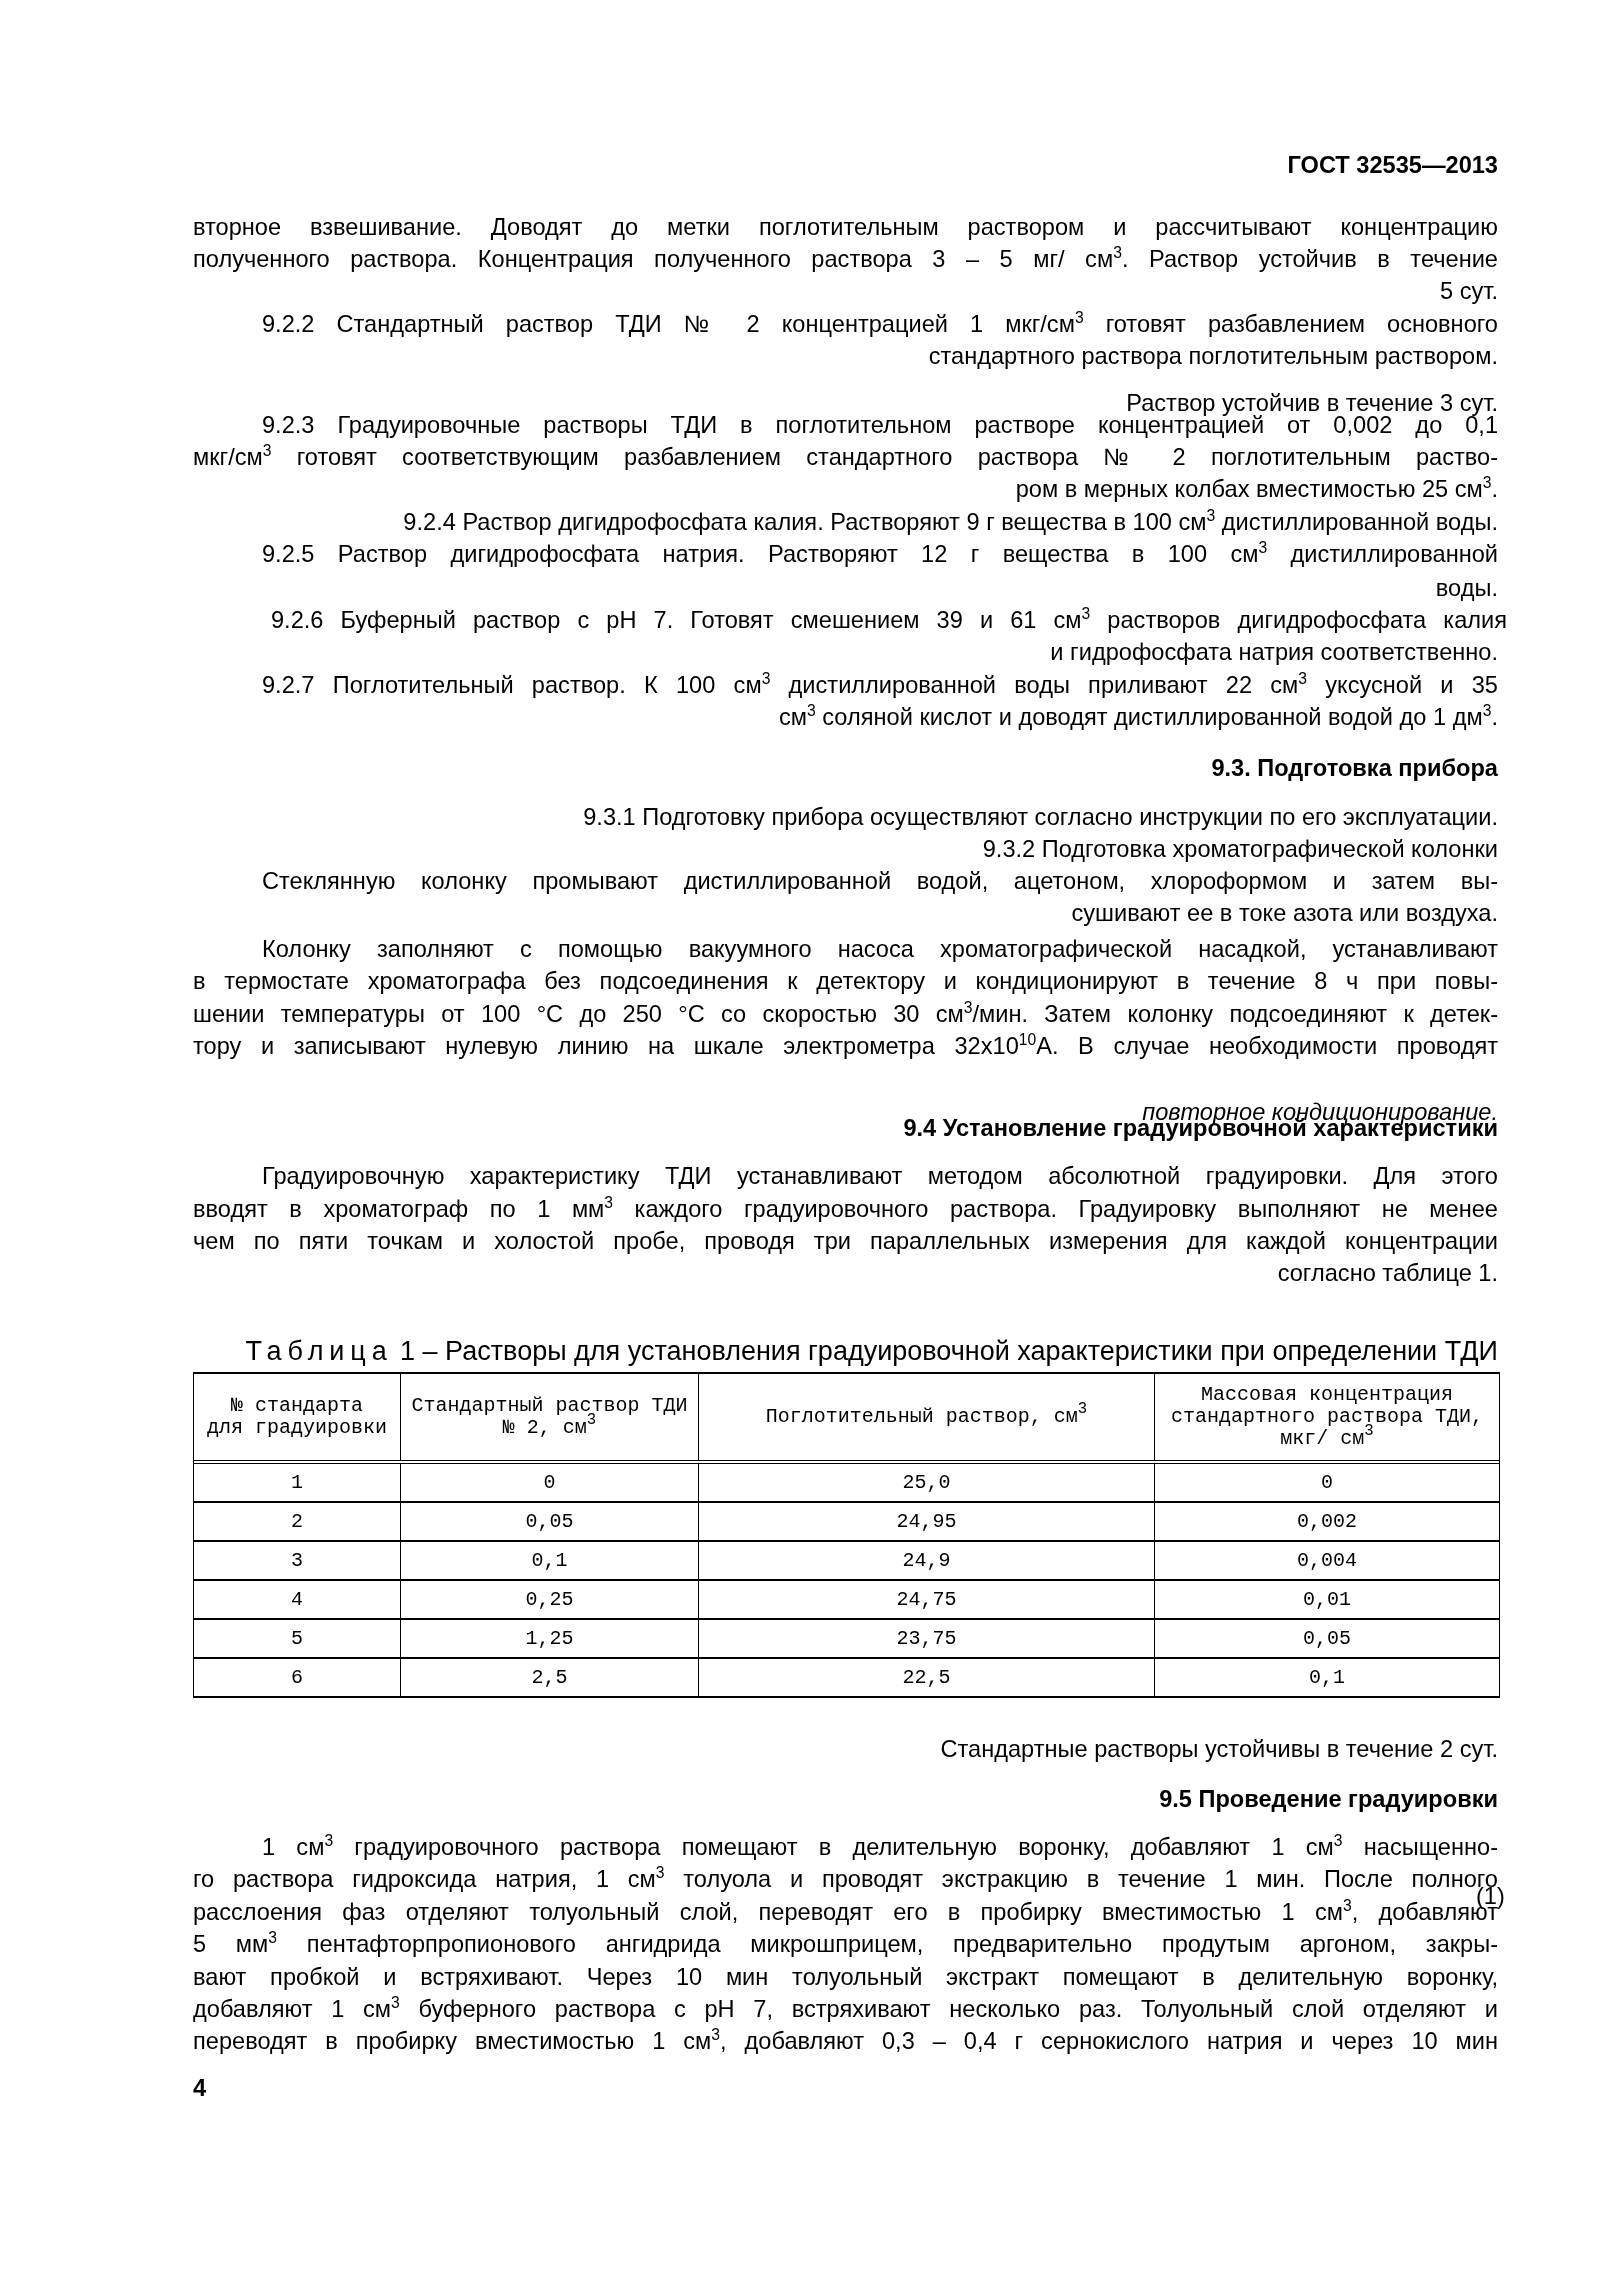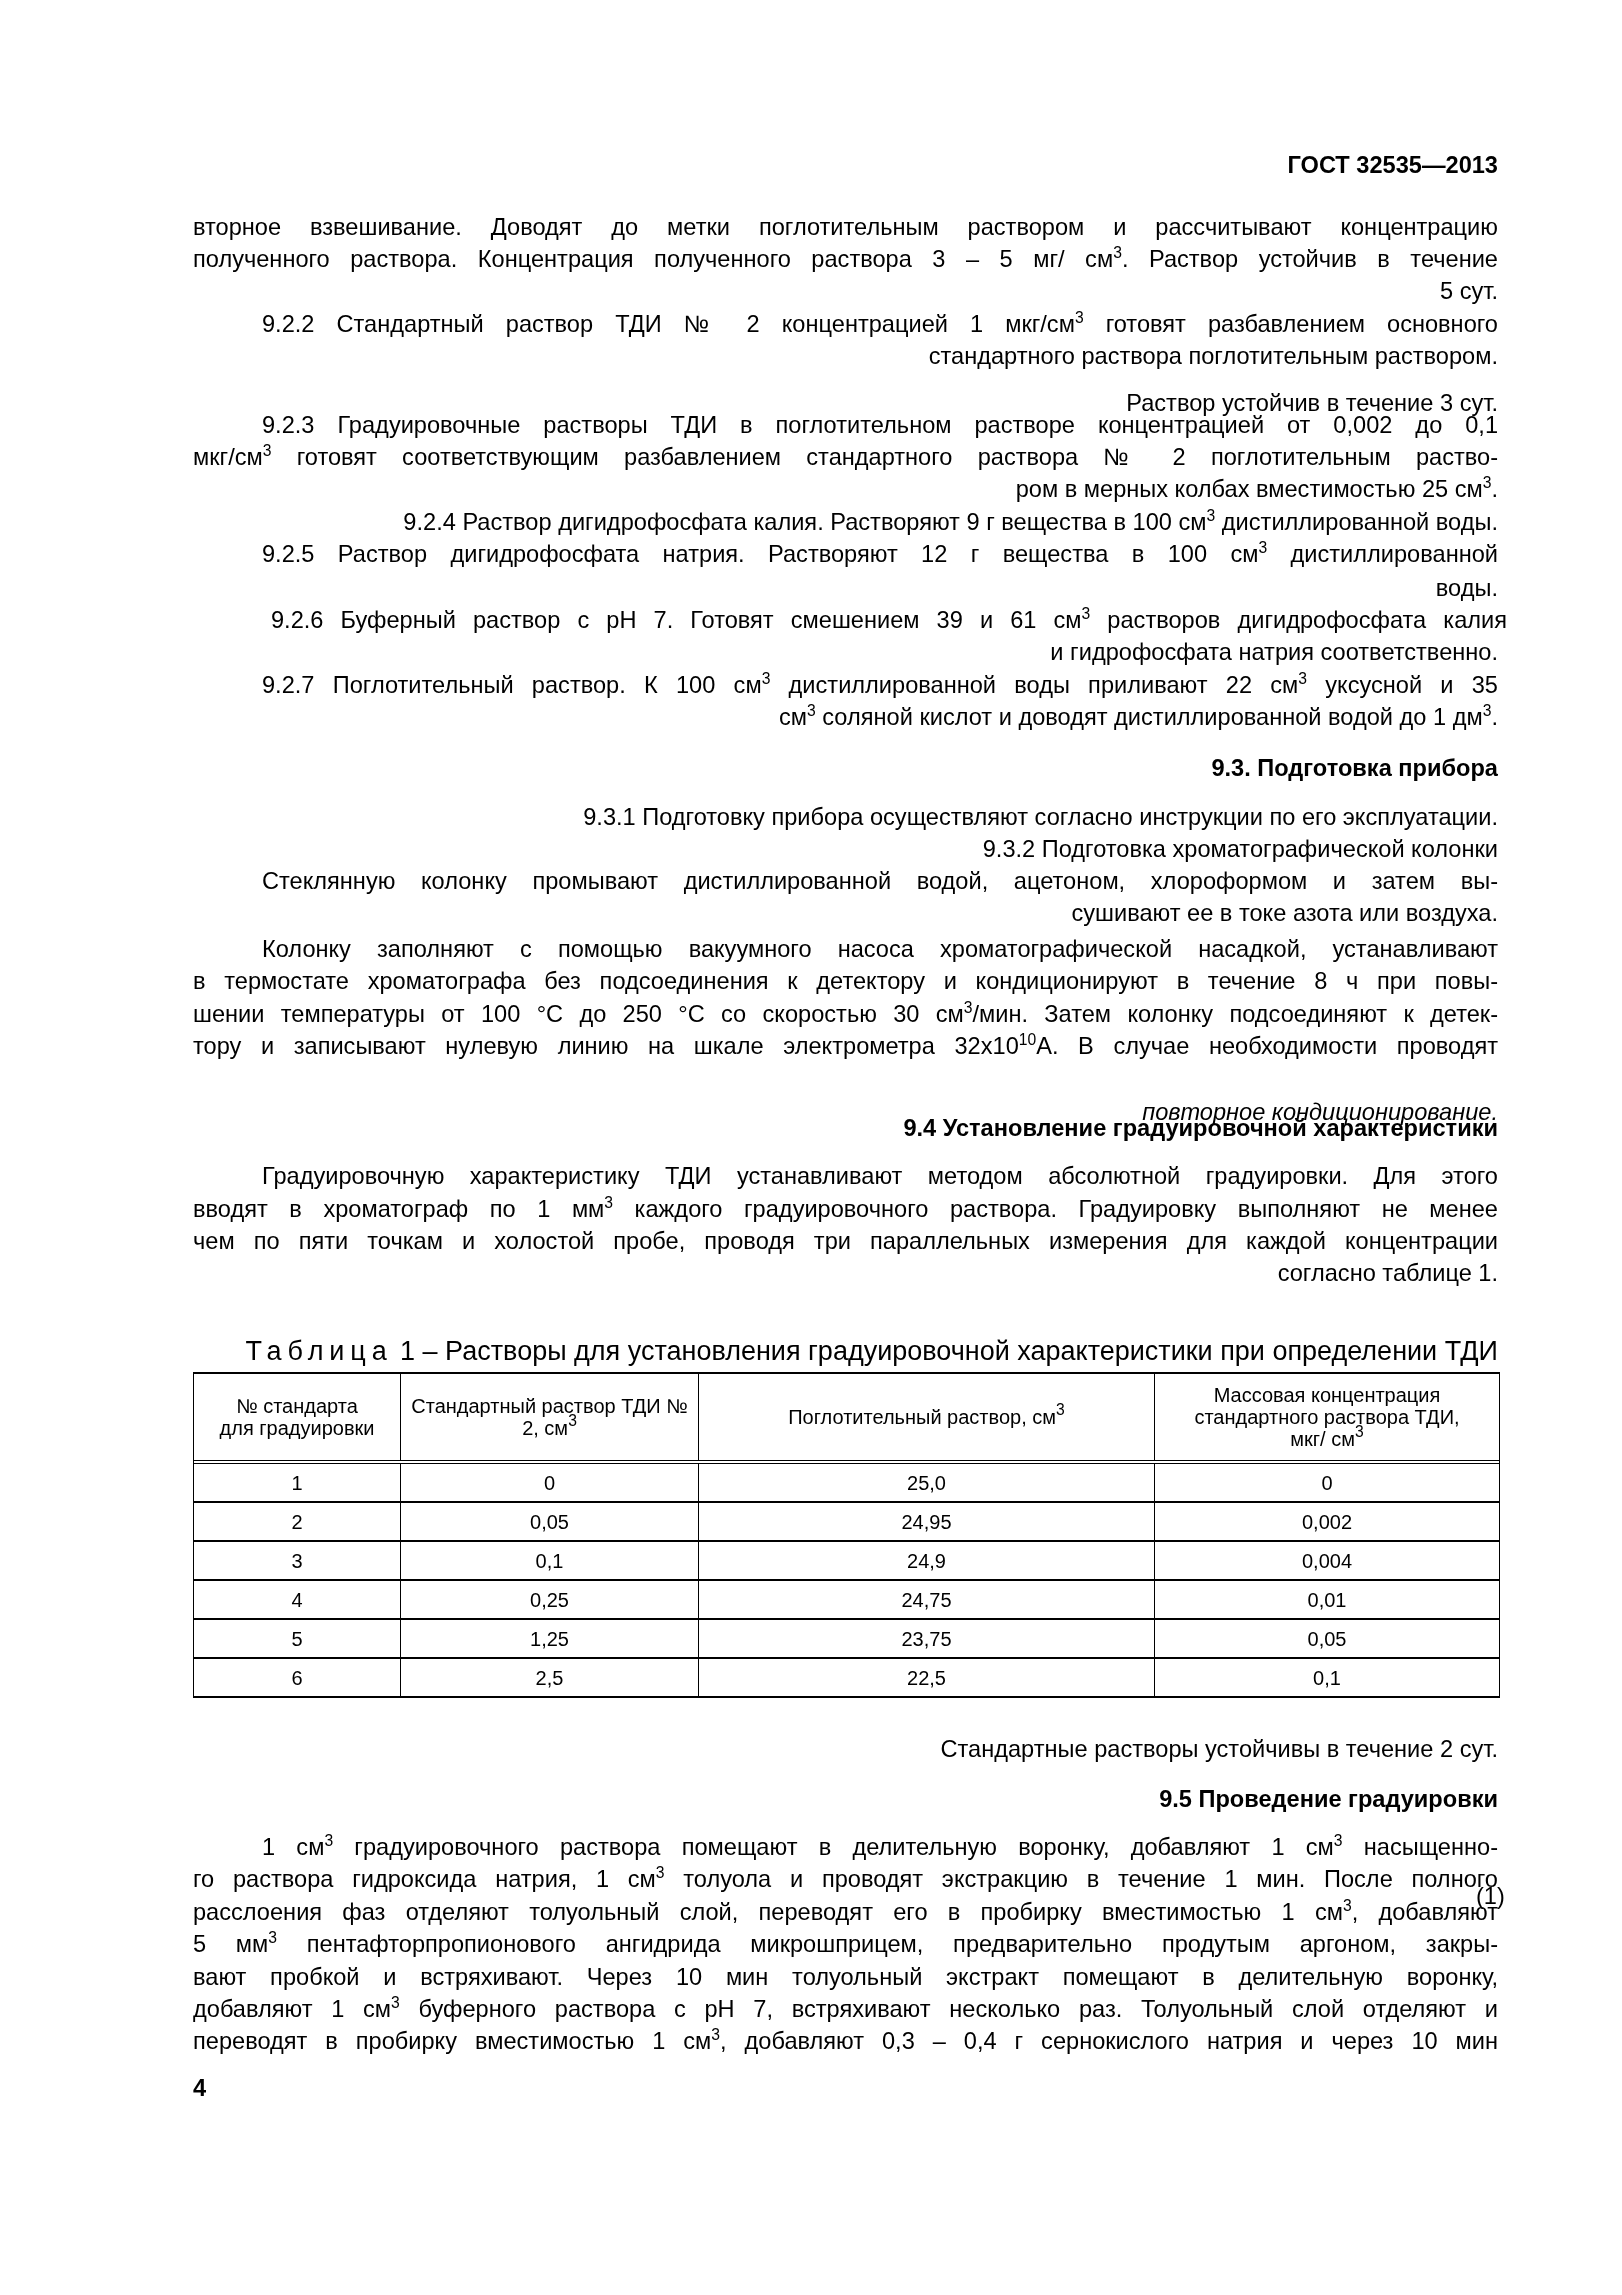--- a/index.html
+++ b/index.html
@@ -21,21 +21,21 @@
   sup { font-size: 15.7px; line-height: 0; vertical-align: 9.2px; }
   .caption { font-size: 27px; margin-top: 13px; }
   .sp { letter-spacing: 5.9px; }
 
   table.t1 {
     position: absolute; left: 193px; top: 1372px; width: 1305px;
     border-collapse: collapse; font-size: 20px; table-layout: fixed;
   }
   table.t1 td, table.t1 th {
     border: 1.3px solid #000; text-align: center; vertical-align: middle;
-    font-weight: normal; padding: 0 5.2px; line-height: 22px;
+    font-weight: normal; padding: 0 5.2px; line-height: 22px; font-family: Liberation Mono, monospace;
   }
   table.t1 thead th { height: 86px; border-top-width: 2.6px; }
   table.t1 tr.gap td { height: 2px; padding: 0; border-left: 1.3px solid #000; border-right: 1.3px solid #000; }
   table.t1 tbody tr.data td { height: 37px; border-top-width: 2.6px; }
   table.t1 tbody tr.data.first td { border-top-width: 1.3px; }
   table.t1 tbody tr.data.last td { border-bottom-width: 2.6px; }
 
   .marker { position: absolute; left: 1476px; top: 1883px; font-size: 23.6px; line-height: 26px; }
   .pagenum { position: absolute; left: 193px; top: 2073px; font-size: 23.6px; font-weight: bold; line-height: 31px; }
 </style>

